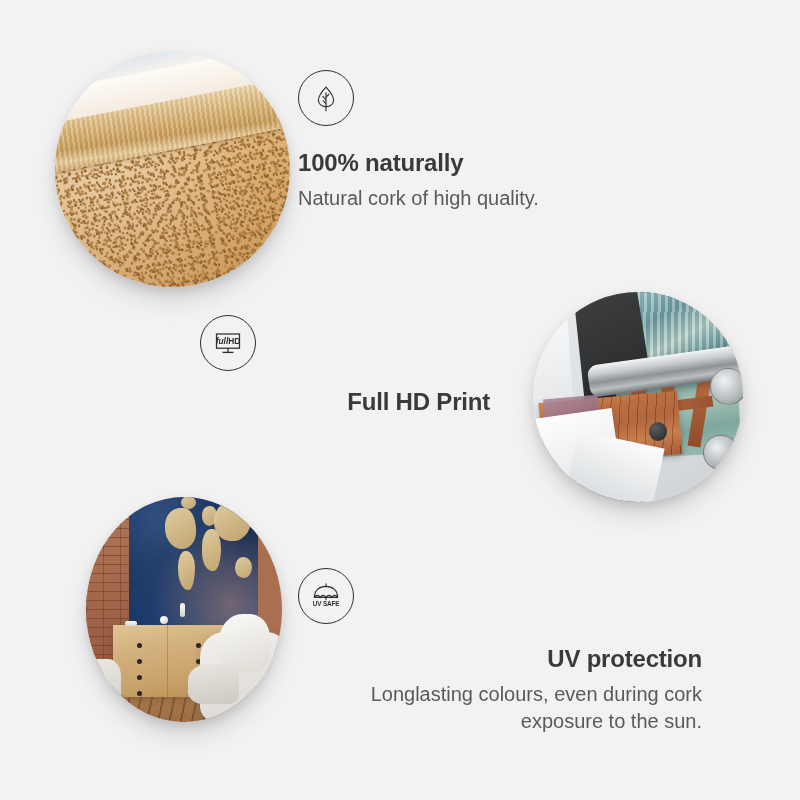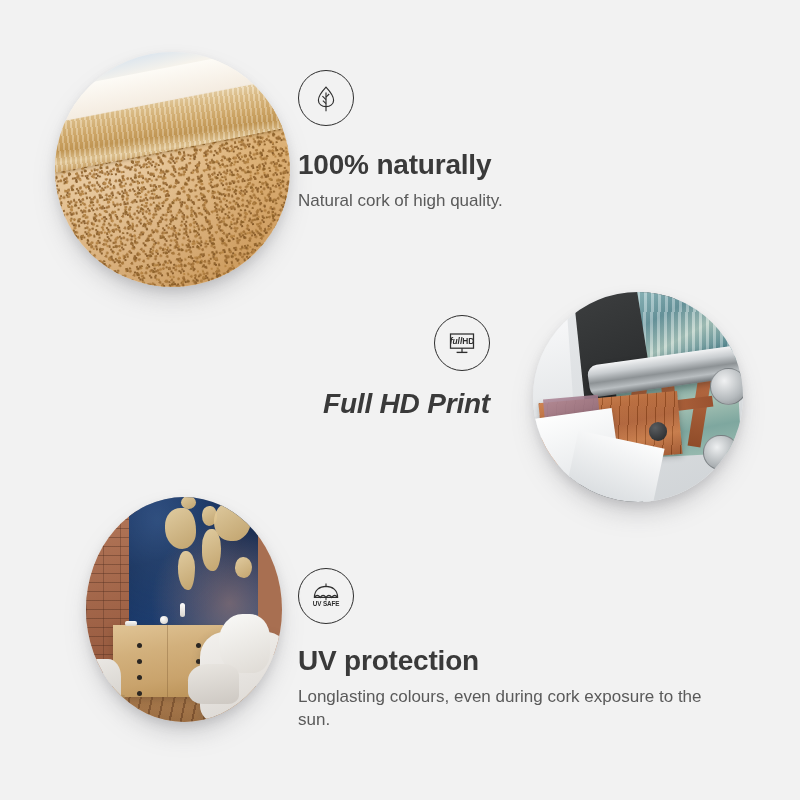--- a/index.html
+++ b/index.html
@@ -170,37 +170,37 @@
 
   
   .feature{position:absolute;}
   .icon-circle{
     width:54px;height:54px;border-radius:50%;
     border:1.6px solid #2e2e2e;
     display:flex;align-items:center;justify-content:center;
     background:transparent;
   }
   .f-title{
-    font-size:28px;font-weight:bold;color:#3a3a3a;
+    font-size:24px;font-weight:bold;color:#3a3a3a;
     letter-spacing:-.2px;line-height:1.1;margin:0;
   }
   .f-desc{
-    font-size:17px;font-weight:normal;color:#5a5a5a;
+    font-size:20px;font-weight:normal;color:#5a5a5a;
     line-height:1.35;margin:0;
   }
 
   #feature-natural{left:298px;top:70px;width:330px;text-align:left;}
   #feature-natural .icon-circle{margin:0 0 24px 0;}
   #feature-natural .f-title{margin-bottom:9px;}
 
   #feature-fullhd{left:200px;top:315px;width:290px;text-align:right;}
-  #feature-fullhd .icon-wrap{display:flex;justify-content:flex-end;margin-bottom:18px;}
-  #feature-fullhd .f-title{margin-bottom:22px;font-style:italic;}
-
-  #feature-uv{left:298px;top:568px;width:404px;text-align:left;}
+  #feature-fullhd .icon-wrap{display:flex;justify-content:flex-start;margin-bottom:18px;}
+  #feature-fullhd .f-title{margin-bottom:22px;}
+
+  #feature-uv{left:298px;top:568px;width:404px;text-align:right;}
   #feature-uv .icon-circle{margin:0 0 22px 0;}
   #feature-uv .f-title{margin-bottom:9px;}
 </style>
 </head>
 <body>
 
 <div class="stage">
 
   <div class="photo" id="photo-cork">
     <div class="inner">

